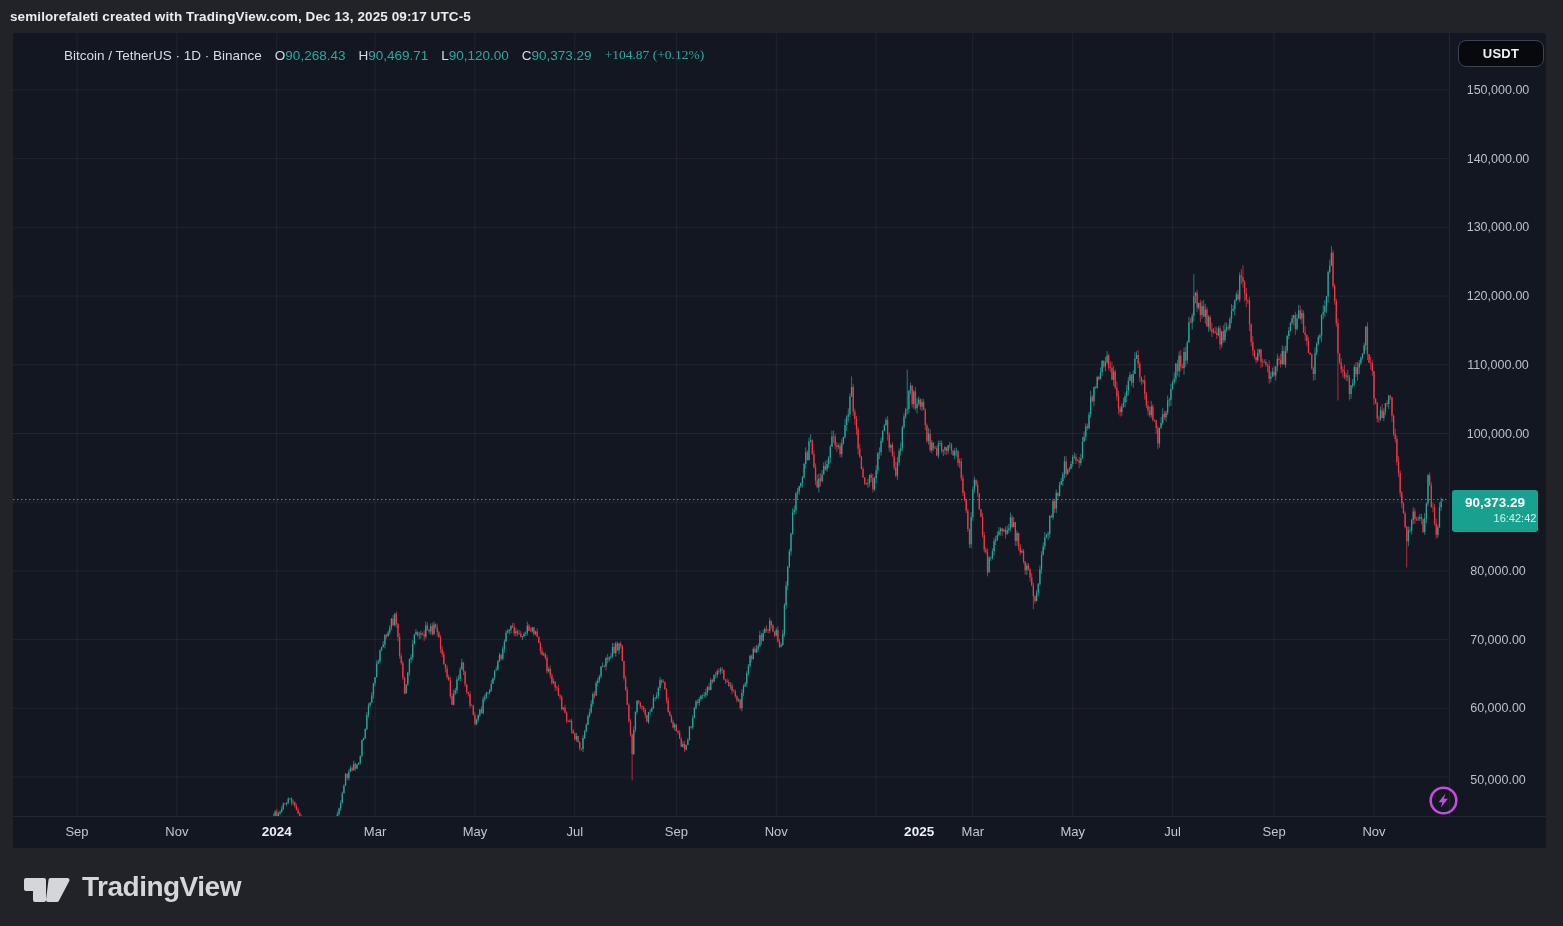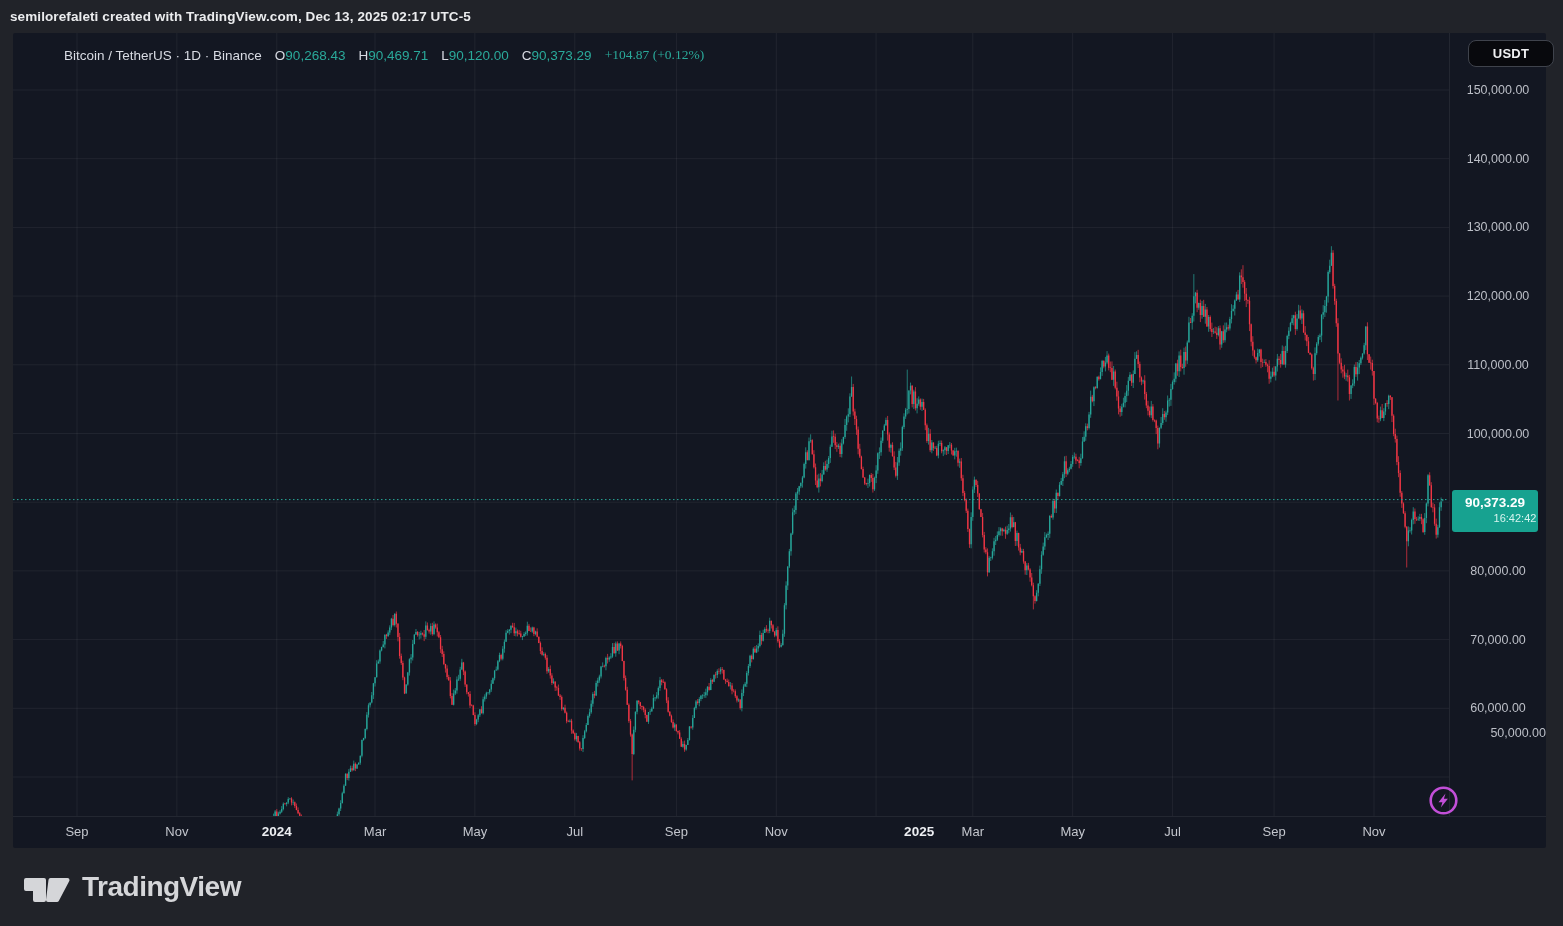--- a/index.html
+++ b/index.html
@@ -10,21 +10,21 @@
   .widget{position:absolute;left:13px;top:33px;width:1533px;height:815px;background:#131722;border-radius:2px;}
   .chart-svg{position:absolute;left:0;top:0;width:1533px;height:815px;display:block;}
   .legend{position:absolute;left:11px;top:9px;height:26px;display:flex;align-items:center;gap:13px;
           font-size:13.5px;white-space:nowrap;}
   .legend .sym{color:#d8dbe3;margin-left:40px;}
   .legend .pair .k{color:#d8dbe3;}
   .legend .pair .v{color:#2aa99a;}
   .legend .chg{color:#2aa99a;font-family:Liberation Serif, serif;}
   .usdt{position:absolute;left:1445px;top:7px;width:86px;height:27px;border-radius:8px;
         background:#08090d;border:1px solid #3f434c;color:#f0f1f3;font-weight:700;font-size:13px;
-        font-family:"Liberation Sans",sans-serif;letter-spacing:.3px;cursor:pointer;margin-left:10px;}
+        font-family:"Liberation Sans",sans-serif;letter-spacing:.3px;cursor:pointer;}
   .y-axis{position:absolute;left:1437px;top:0;width:96px;height:783px;}
   .ylab{position:absolute;left:0;width:100%;text-align:center;color:#bcbfc7;font-size:12.5px;line-height:16px;}
   .x-axis{position:absolute;left:0;top:783px;width:1436px;height:32px;}
   .xlab{position:absolute;top:8px;transform:translateX(-50%);color:#c3c6cd;font-size:13px;}
   .xlab.major{color:#eceef2;font-weight:700;font-size:13.5px;}
   .axis-v{position:absolute;left:1436px;top:0;width:1px;height:783px;background:rgba(255,255,255,.07);}
   .axis-h{position:absolute;left:0;top:783px;width:1533px;height:1px;background:rgba(255,255,255,.07);}
   .price-tag{position:absolute;left:1439px;width:86px;height:42px;border-radius:3px;background:#17a290;
         display:flex;flex-direction:column;align-items:center;justify-content:center;cursor:pointer;}
   .pt-price{color:#fff;font-size:13.5px;font-weight:700;line-height:16px;}
@@ -32,21 +32,21 @@
   .flash{position:absolute;left:1415px;top:752px;width:31px;height:31px;cursor:pointer;}
   .footer{position:absolute;left:0;top:848px;width:1563px;height:78px;background:#212329;
           display:flex;align-items:center;padding-left:22px;box-sizing:border-box;gap:10px;}
   .tv-word{color:#d5d6d9;font-size:28px;font-weight:700;letter-spacing:-.5px;}
 </style>
 </head>
 <body>
 
 <div class="stage">
 
-  <div class="attribution">semilorefaleti created with TradingView.com, Dec 13, 2025 02:17 UTC-5</div>
+  <div class="attribution">semilorefaleti created with TradingView.com, Dec 13, 2025 09:17 UTC-5</div>
 
   <div class="widget">
 
     <svg class="chart-svg" viewBox="13 33 1533 815" preserveAspectRatio="none">
       <defs>
         <clipPath id="plotclip">
             <rect x="13" y="33" width="1436" height="783"></rect>
           </clipPath>
       </defs>
       <path id="grid" fill="none" stroke="rgba(255,255,255,0.06)" stroke-width="1" d="M77.0 33V816M176.9 33V816M276.8 33V816M375.0 33V816M474.9 33V816M574.8 33V816M676.4 33V816M776.3 33V816M876.1 33V816M972.8 33V816M1072.7 33V816M1172.6 33V816M1274.1 33V816M1374.0 33V816M13 90.0H1449M13 158.7H1449M13 227.4H1449M13 296.1H1449M13 364.8H1449M13 433.5H1449M13 502.2H1449M13 570.9H1449M13 639.6H1449M13 708.3H1449M13 777.0H1449"></path>
@@ -73,21 +73,21 @@
     <div class="y-axis" id="y-axis">
         <span class="ylab" style="top: 49px;">150,000.00</span>
         <span class="ylab" style="top: 117.7px;">140,000.00</span>
         <span class="ylab" style="top: 186.4px;">130,000.00</span>
         <span class="ylab" style="top: 255.1px;">120,000.00</span>
         <span class="ylab" style="top: 323.8px;">110,000.00</span>
         <span class="ylab" style="top: 392.5px;">100,000.00</span>
         <span class="ylab" style="top: 529.9px;">80,000.00</span>
         <span class="ylab" style="top: 598.6px;">70,000.00</span>
         <span class="ylab" style="top: 667.3px;">60,000.00</span>
-        <span class="ylab" style="top: 692px; text-align: right;">50,000.00</span>
+        <span class="ylab" style="top: 739px;">50,000.00</span>
       </div>
     <div class="x-axis" id="x-axis">
         <span class="xlab" style="left: 64px;">Sep</span>
         <span class="xlab" style="left: 163.894px;">Nov</span>
         <span class="xlab major" style="left: 263.787px;">2024</span>
         <span class="xlab" style="left: 362.043px;">Mar</span>
         <span class="xlab" style="left: 461.937px;">May</span>
         <span class="xlab" style="left: 561.83px;">Jul</span>
         <span class="xlab" style="left: 663.362px;">Sep</span>
         <span class="xlab" style="left: 763.255px;">Nov</span>

